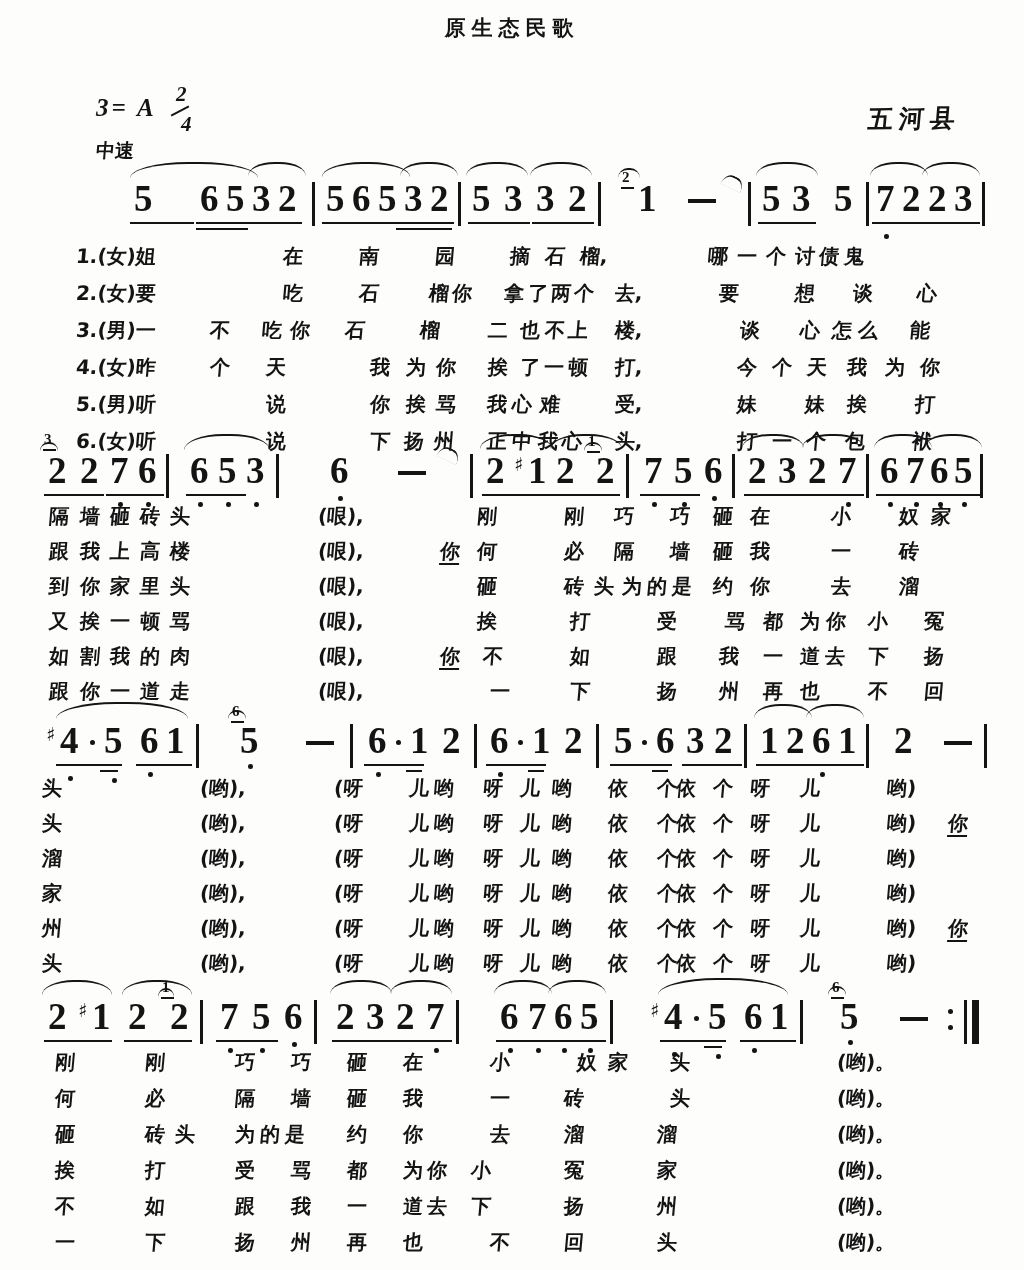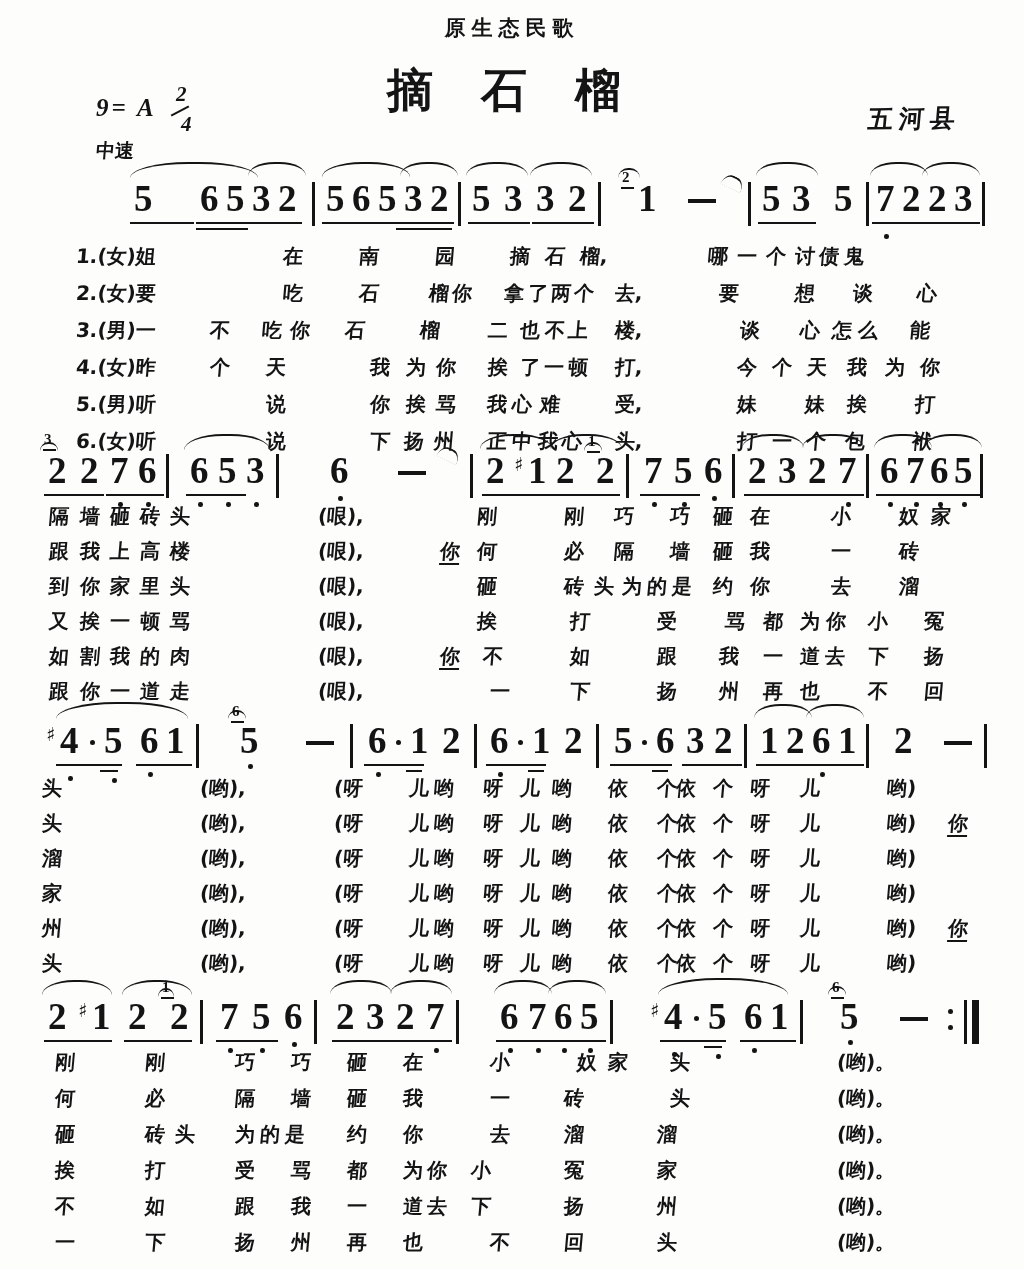--- a/index.html
+++ b/index.html
@@ -42,22 +42,21 @@
   
   .lyric{position:absolute;font-size:20px;font-weight:600;line-height:1;
          transform:skewX(-5deg);white-space:nowrap;}
   .lyric.u{border-bottom:2px solid #141414;padding-bottom:2px;}
 </style>
 </head>
 <body>
 
 <div id="sheet">
   <div class="subtitle">原生态民歌</div>
-  <div class="title">摘 石 榴</div>
-  <div class="keysig">9= A</div>
+  <div class="keysig">3= A</div>
   <div class="meter-top">2</div>
   <div class="meter-line"></div>
   <div class="meter-bottom">4</div>
   <div class="tempo">中速</div>
   <div class="region">五河县</div>
   <div id="score">
       <span class="note" style="left: 134px; top: 180px; position: absolute;">5</span>
       <span class="note" style="left: 200px; top: 180px; position: absolute;">6</span>
       <span class="note" style="left: 226px; top: 180px; position: absolute;">5</span>
       <span class="note" style="left: 252px; top: 180px; position: absolute;">3</span>

